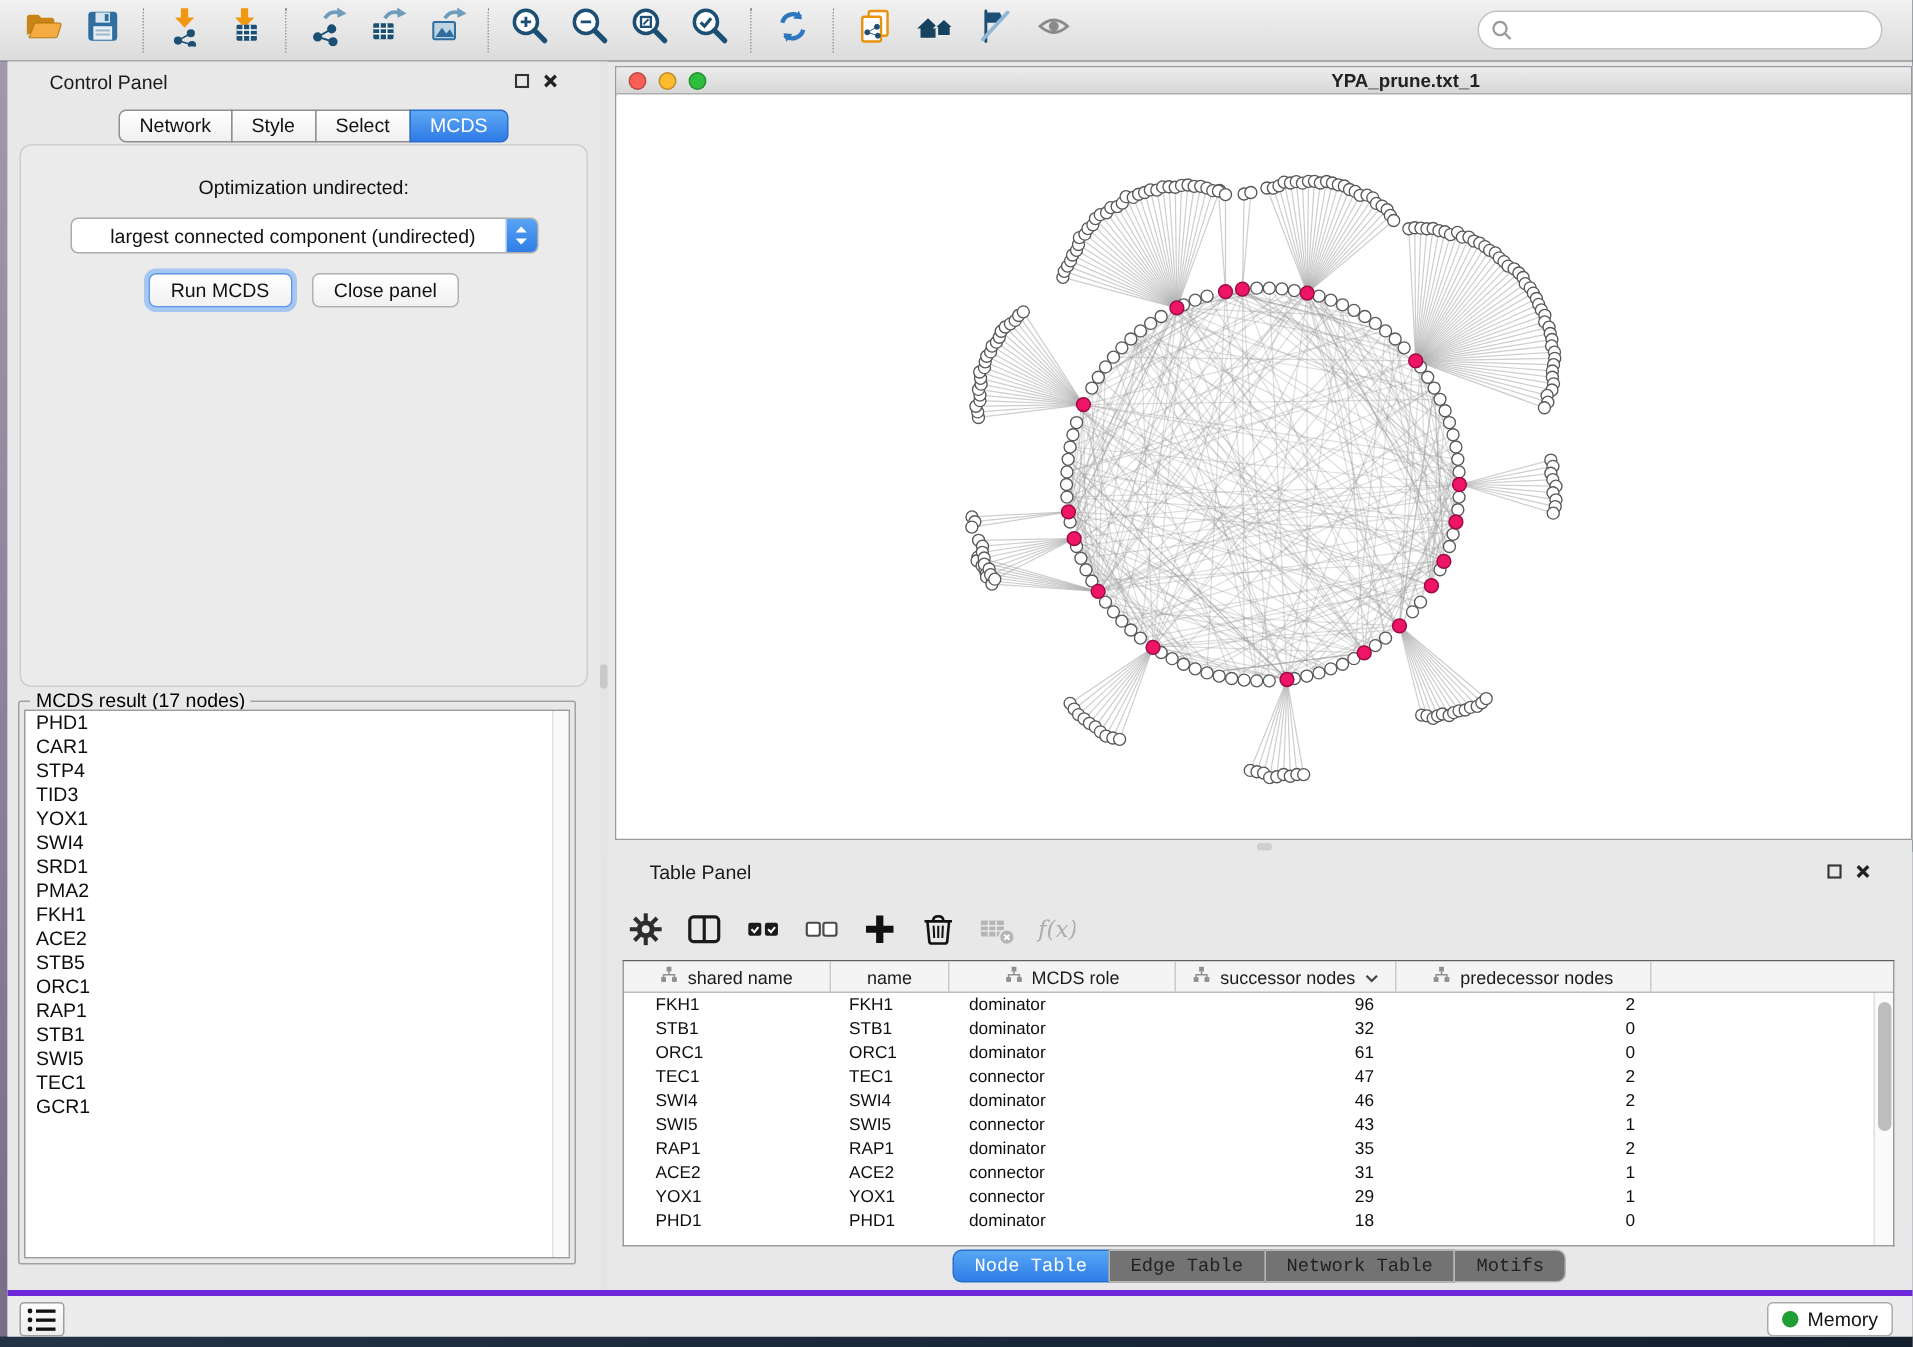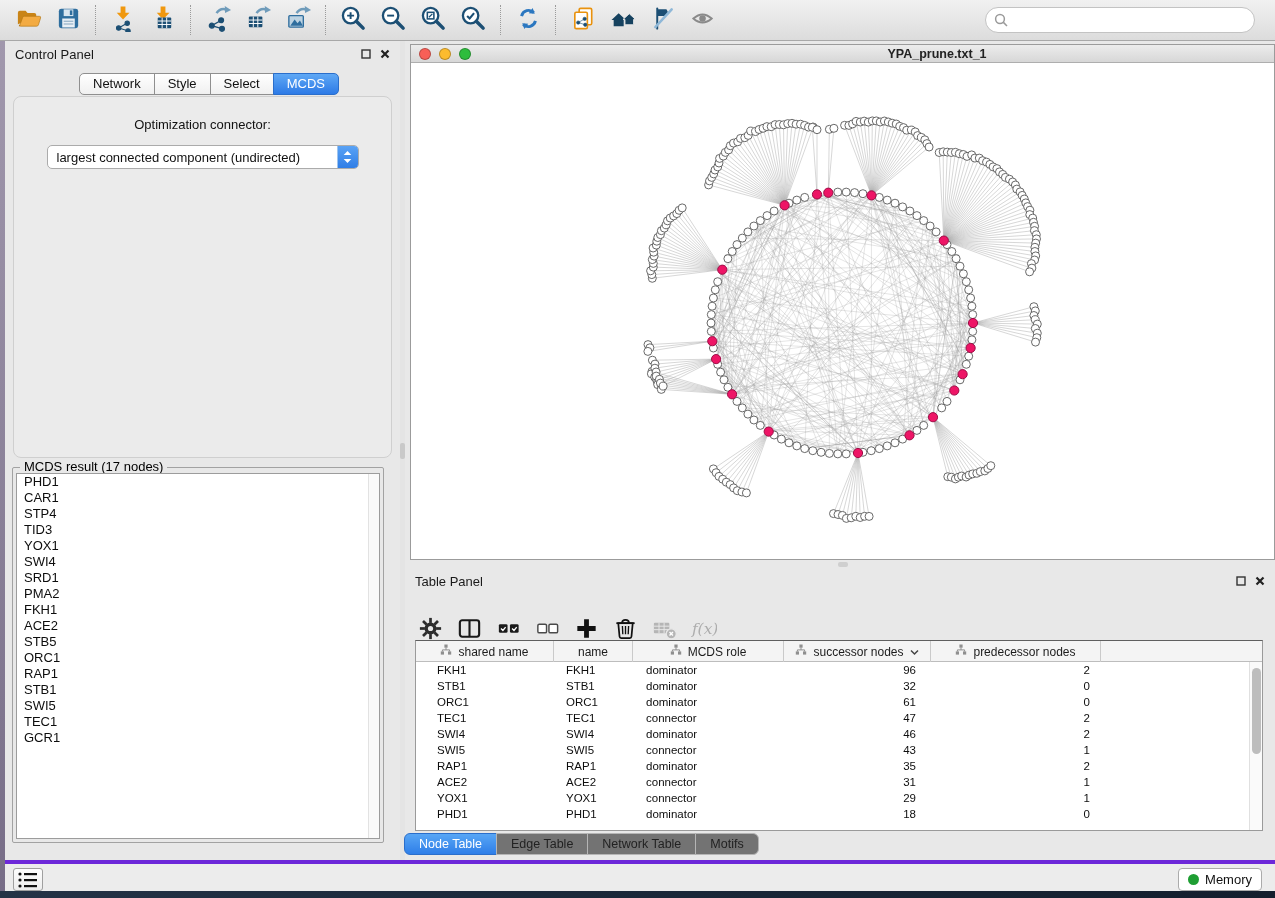--- a/index.html
+++ b/index.html
@@ -21,35 +21,35 @@
 
   
   #wall-left{position:absolute;left:0;top:41px;width:5px;bottom:7px;
     background:linear-gradient(#a198ad,#776d87);}
 
   
   #app{position:absolute;left:5px;top:41px;right:0;bottom:7px;background:#e8e8e8;}
 
   
   #control-panel{position:absolute;left:0;top:0;width:395px;bottom:31px;background:#e8e8e8;}
-  .panel-header{height:26px;display:flex;align-items:center;padding:0 10px;font-size:13px;color:#1a1a1a;}
+  .panel-header{height:26px;display:flex;align-items:center;padding:0 28px;font-size:13px;color:#1a1a1a;}
   .panel-header .sp{flex:1;}
   .ph-ic{margin-left:9px;display:flex;align-items:center;}
   #cp-tabs{position:absolute;left:75px;top:32px;display:flex;}
   .seg{height:22px;line-height:20px;padding:0 13px;font-size:13px;background:linear-gradient(#ffffff,#f0f0f0);
     border:1px solid #8f8f8f;margin-left:-1px;color:#111;}
   .seg:first-child{border-radius:5px 0 0 5px;}
   .seg:last-child{border-radius:0 5px 5px 0;}
   .seg.active{background:linear-gradient(#5fa8f5,#2d7ae6);color:#fff;border-color:#2a6ecb;}
   #cp-inner{position:absolute;left:8px;top:55px;width:379px;height:362px;background:#ebebeb;
     border:1px solid #cfcfcf;border-radius:8px;}
   #crit-label{margin-top:20px;text-align:center;font-size:13px;color:#111;}
   #crit-select{margin:13px auto 0;width:312px;height:24px;background:#fff;border:1px solid #ababab;
     border-radius:5px;display:flex;align-items:center;overflow:hidden;}
-  #crit-select .val{flex:1;font-size:13px;padding-left:9px;color:#111;white-space:nowrap;}
+  #crit-select .val{flex:1;font-size:13px;padding-left:26px;color:#111;white-space:nowrap;}
   #crit-select .stepper{width:21px;height:24px;background:linear-gradient(#5ba4f6,#2e7ce5);
     display:flex;align-items:center;justify-content:center;border-left:1px solid #9ec4ef;}
   .btn{height:23px;padding:0 14px;font-size:13px;background:linear-gradient(#ffffff,#f1f1f1);
     border:1px solid #b3b3b3;border-radius:5px;color:#111;display:inline-flex;align-items:center;}
   .btn.focused{border-color:#5a97e8;box-shadow:0 0 0 3px rgba(110,170,245,.55);}
   #cp-buttons{margin-top:13px;display:flex;justify-content:center;gap:13px;}
   #mcds-fieldset{position:absolute;left:7px;top:426px;width:372px;bottom:17px;border:1px solid #a2a2a2;border-radius:2px;}
   #mcds-legend{position:absolute;top:-9px;left:7px;background:#e8e8e8;padding:0 4px;font-size:13px;color:#000000;}
   #mcds-list{position:absolute;left:3px;right:3px;top:5px;bottom:3px;background:#fff;border:1px solid #9c9c9c;overflow:hidden;}
   #mcds-list .scrolltrack{position:absolute;right:0;top:0;bottom:0;width:11px;background:#fafafa;border-left:1px solid #e2e2e2;}
@@ -66,38 +66,38 @@
     position:relative;display:flex;align-items:center;}
   .tl{width:12px;height:12px;border-radius:50%;margin-left:8px;}
   #net-title .title{position:absolute;left:526px;transform:translateX(-50%);font-size:12.5px;color:#222;}
   #net-canvas{position:absolute;left:0;top:19px;right:0;bottom:0;background:#fff;overflow:hidden;}
 
   #h-split{position:absolute;left:0;right:0;top:519px;height:8px;}
   #h-grip{position:absolute;left:433px;top:2px;width:10px;height:5px;background:#cfcfcf;border-radius:2px;}
 
   
   #table-panel{position:absolute;left:0;right:0;top:527px;bottom:0;background:#e8e8e8;}
-  #tp-toolbar{position:absolute;left:10px;top:40px;height:44px;display:flex;align-items:center;gap:9px;}
+  #tp-toolbar{position:absolute;left:10px;top:25px;height:44px;display:flex;align-items:flex-end;gap:9px;}
   .tp-btn{width:30px;height:30px;display:flex;align-items:center;justify-content:center;}
   .tp-btn svg{width:27px;height:27px;}
   #node-table{position:absolute;left:10px;top:72px;width:848px;height:191px;background:#fff;
     border:1px solid #9a9a9a;border-top:1px solid #5f5f5f;}
   .t-grid{display:grid;grid-template-columns:138px 79px 151px 147px 170px 1fr;}
   #t-head{background:#f4f4f4;border-bottom:1px solid #bdbdbd;height:21px;}
   #t-head .hc{display:flex;align-items:center;justify-content:center;gap:6px;font-size:12px;color:#1c1c1c;
     border-right:1px solid #cacaca;height:21px;overflow:hidden;white-space:nowrap;}
   #t-head .hc:last-child{border-right:none;}
   #t-body{position:absolute;left:0;right:13px;top:21px;bottom:0;overflow:hidden;}
   .t-row{height:16px;}
   .t-row .c{font-size:11.5px;line-height:16px;color:#0e0e0e;white-space:nowrap;overflow:hidden;}
   .c.a-left0{padding-left:21px;} .c.a-left1{padding-left:12px;} .c.a-left2{padding-left:13px;}
   .c.a-right3{text-align:right;padding-right:15px;} .c.a-right4{text-align:right;padding-right:11px;}
   #t-scroll{position:absolute;right:0;top:21px;bottom:0;width:13px;background:#fafafa;border-left:1px solid #e0e0e0;}
   #t-thumb{position:absolute;left:2px;top:6px;width:9px;height:86px;background:#bdbdbd;border-radius:5px;}
-  #tp-tabs{position:absolute;left:0;right:0;top:265px;display:flex;justify-content:flex-start;}
+  #tp-tabs{position:absolute;left:0;right:0;top:265px;display:flex;justify-content:center;font-family:Liberation Mono, monospace;}
   .ftab{height:22px;line-height:20px;padding:0 14px;font-size:12.5px;background:#737373;border:1px solid #b5b5b5;
     margin-left:-1px;color:#222;}
   .ftab:first-child{border-radius:6px 0 0 6px;}
   .ftab:last-child{border-radius:0 6px 6px 0;}
   .ftab.active{background:linear-gradient(#58a6f5,#2e7ee8);color:#fff;border-color:#2a6ecb;}
 
   
   #status{position:absolute;left:0;right:0;bottom:0;height:31px;background:#ececec;border-top:4px solid #6d28d9;}
   #list-btn{position:absolute;left:8px;top:4px;width:30px;height:23px;background:linear-gradient(#fdfdfd,#ededed);
     border:1px solid #9f9f9f;border-radius:3px;display:flex;align-items:center;justify-content:center;}
@@ -278,29 +278,33 @@
           </svg>
         </span>
     </div>
     <div id="cp-tabs">
         <span class="seg">Network</span>
         <span class="seg">Style</span>
         <span class="seg">Select</span>
         <span class="seg active">MCDS</span>
       </div>
     <div id="cp-inner">
-      <div id="crit-label">Optimization connector:</div>
+      <div id="crit-label">Optimization undirected:</div>
       <div id="crit-select">
         <span class="val">largest connected component (undirected)</span>
         <span class="stepper">
           <svg width="13" height="14">
               <path d="M2.7 5 L6.5 1 L10.3 5z" fill="#fff"></path>
               <path d="M2.7 9 L6.5 13 L10.3 9z" fill="#fff"></path>
             </svg>
         </span>
+      </div>
+      <div id="cp-buttons">
+        <button class="btn focused">Run MCDS</button>
+        <button class="btn">Close panel</button>
       </div>
     </div>
     <div id="mcds-fieldset">
       <div id="mcds-legend">MCDS result (17 nodes)</div>
       <div id="mcds-list">
         <div id="mcds-items">
             <div class="mcds-item">PHD1</div>
             <div class="mcds-item">CAR1</div>
             <div class="mcds-item">STP4</div>
             <div class="mcds-item">TID3</div>

